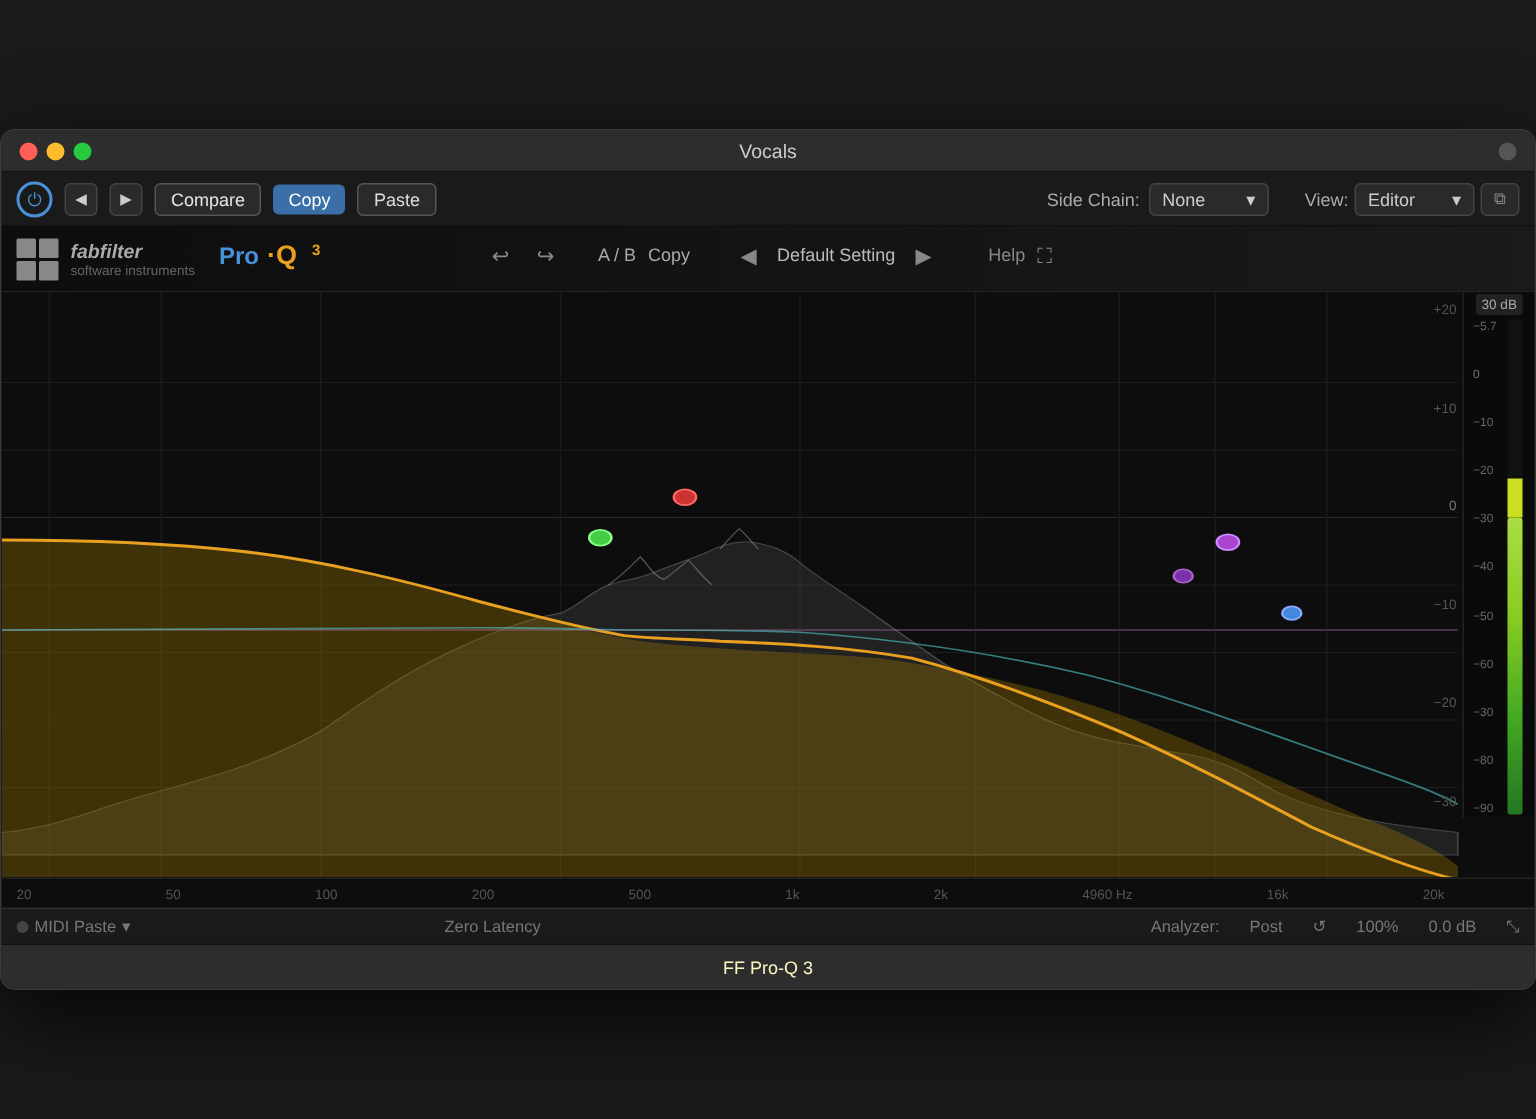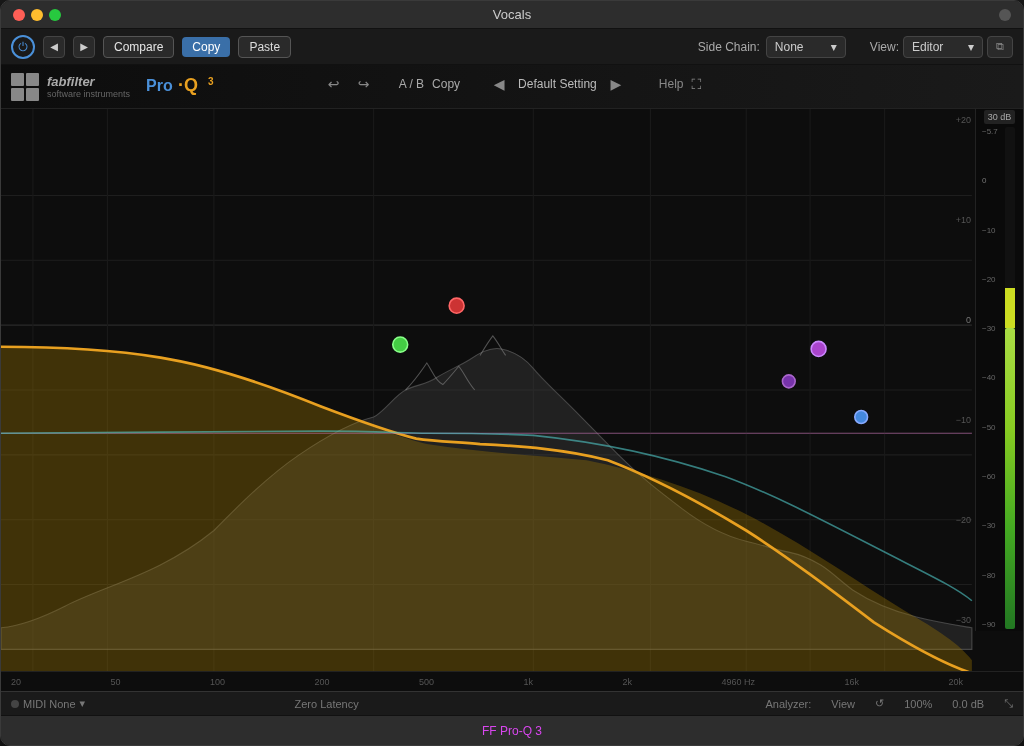--- a/index.html
+++ b/index.html
@@ -6,21 +6,21 @@
     body {
       background: #1a1a1a;
       display: flex;
       justify-content: center;
       align-items: center;
       min-height: 100vh;
       font-family: -apple-system, BlinkMacSystemFont, 'Helvetica Neue', Arial, sans-serif;
     }
     .window {
       width: 1024px;
-      height: 746px;
+      height: 574px;
       background: #1e1e1e;
       border-radius: 10px;
       overflow: hidden;
       display: flex;
       flex-direction: column;
       border: 1px solid #3a3a3a;
       box-shadow: 0 20px 60px rgba(0,0,0,0.8);
     }
     
     .title-bar {
@@ -383,21 +383,21 @@
     
     .app-bottom-bar {
       height: 30px;
       background: #2d2d2d;
       display: flex;
       align-items: center;
       justify-content: center;
       border-top: 1px solid #111;
     }
     .app-name {
-      color: #d946ef;
+      color: #fef9c3;
       font-size: 12px;
     }
   </style>
 </head>
 <body>
 
 <div class="window">
 
   <div class="title-bar">
     <div class="traffic-lights">
@@ -617,29 +617,29 @@
         <span>2k</span>
         <span>4960 Hz</span>
         <span>16k</span>
         <span>20k</span>
       </div>
     </div>
 
     <div class="status-bar">
       <div class="midi-learn">
         <div class="midi-dot"></div>
-        <span>MIDI None</span>
+        <span>MIDI Paste</span>
         <span>▾</span>
       </div>
       <div class="status-center">
         <span>Zero Latency</span>
       </div>
       <div class="status-right">
         <span>Analyzer:</span>
-        <span style="cursor:pointer;">View</span>
+        <span style="cursor:pointer;">Post</span>
         <span style="cursor:pointer;">↺</span>
         <span>100%</span>
         <span>0.0 dB</span>
         <span style="cursor:pointer;">⤡</span>
       </div>
     </div>
   </div>
 
   <div class="app-bottom-bar">
     <span class="app-name">FF Pro-Q 3</span>

